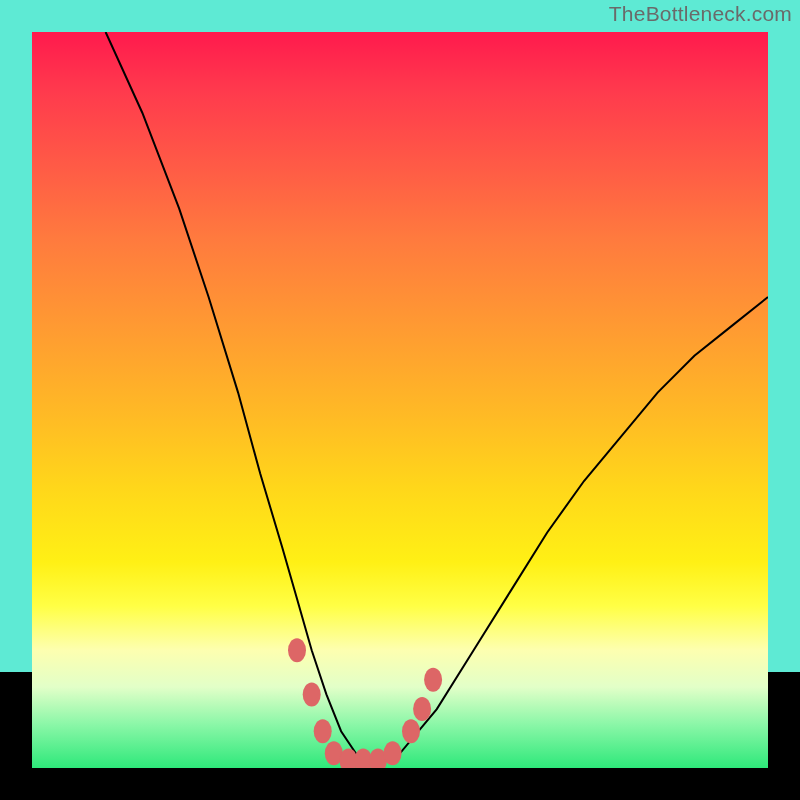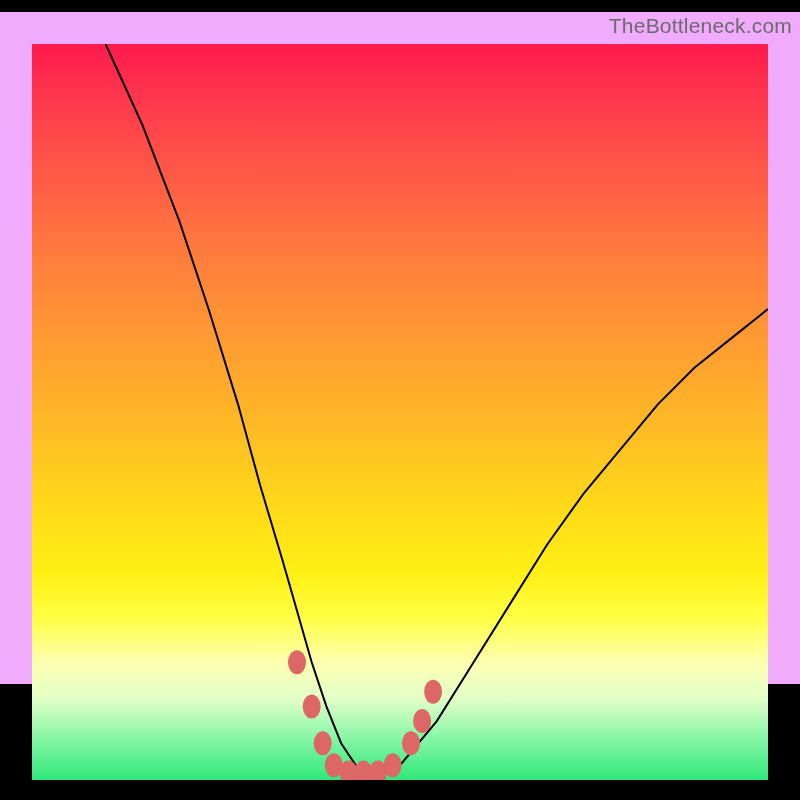--- a/index.html
+++ b/index.html
@@ -6,25 +6,25 @@
     margin: 0;
     padding: 0;
     width: 800px;
     height: 800px;
     overflow: hidden;
     background: #000;
     font-family: Arial, sans-serif;
   }
   .frame {
     position: absolute;
-    top: 12px;
+    top: 0;
     left: 0;
     width: 800px;
     height: 672px;
-    background: #f0abfc;
+    background: #5eead4;
   }
   .plot-area {
     position: absolute;
     top: 32px;
     left: 32px;
     width: 736px;
     height: 736px;
     background: linear-gradient(
       to bottom,
       #ff1a4d 0%,

